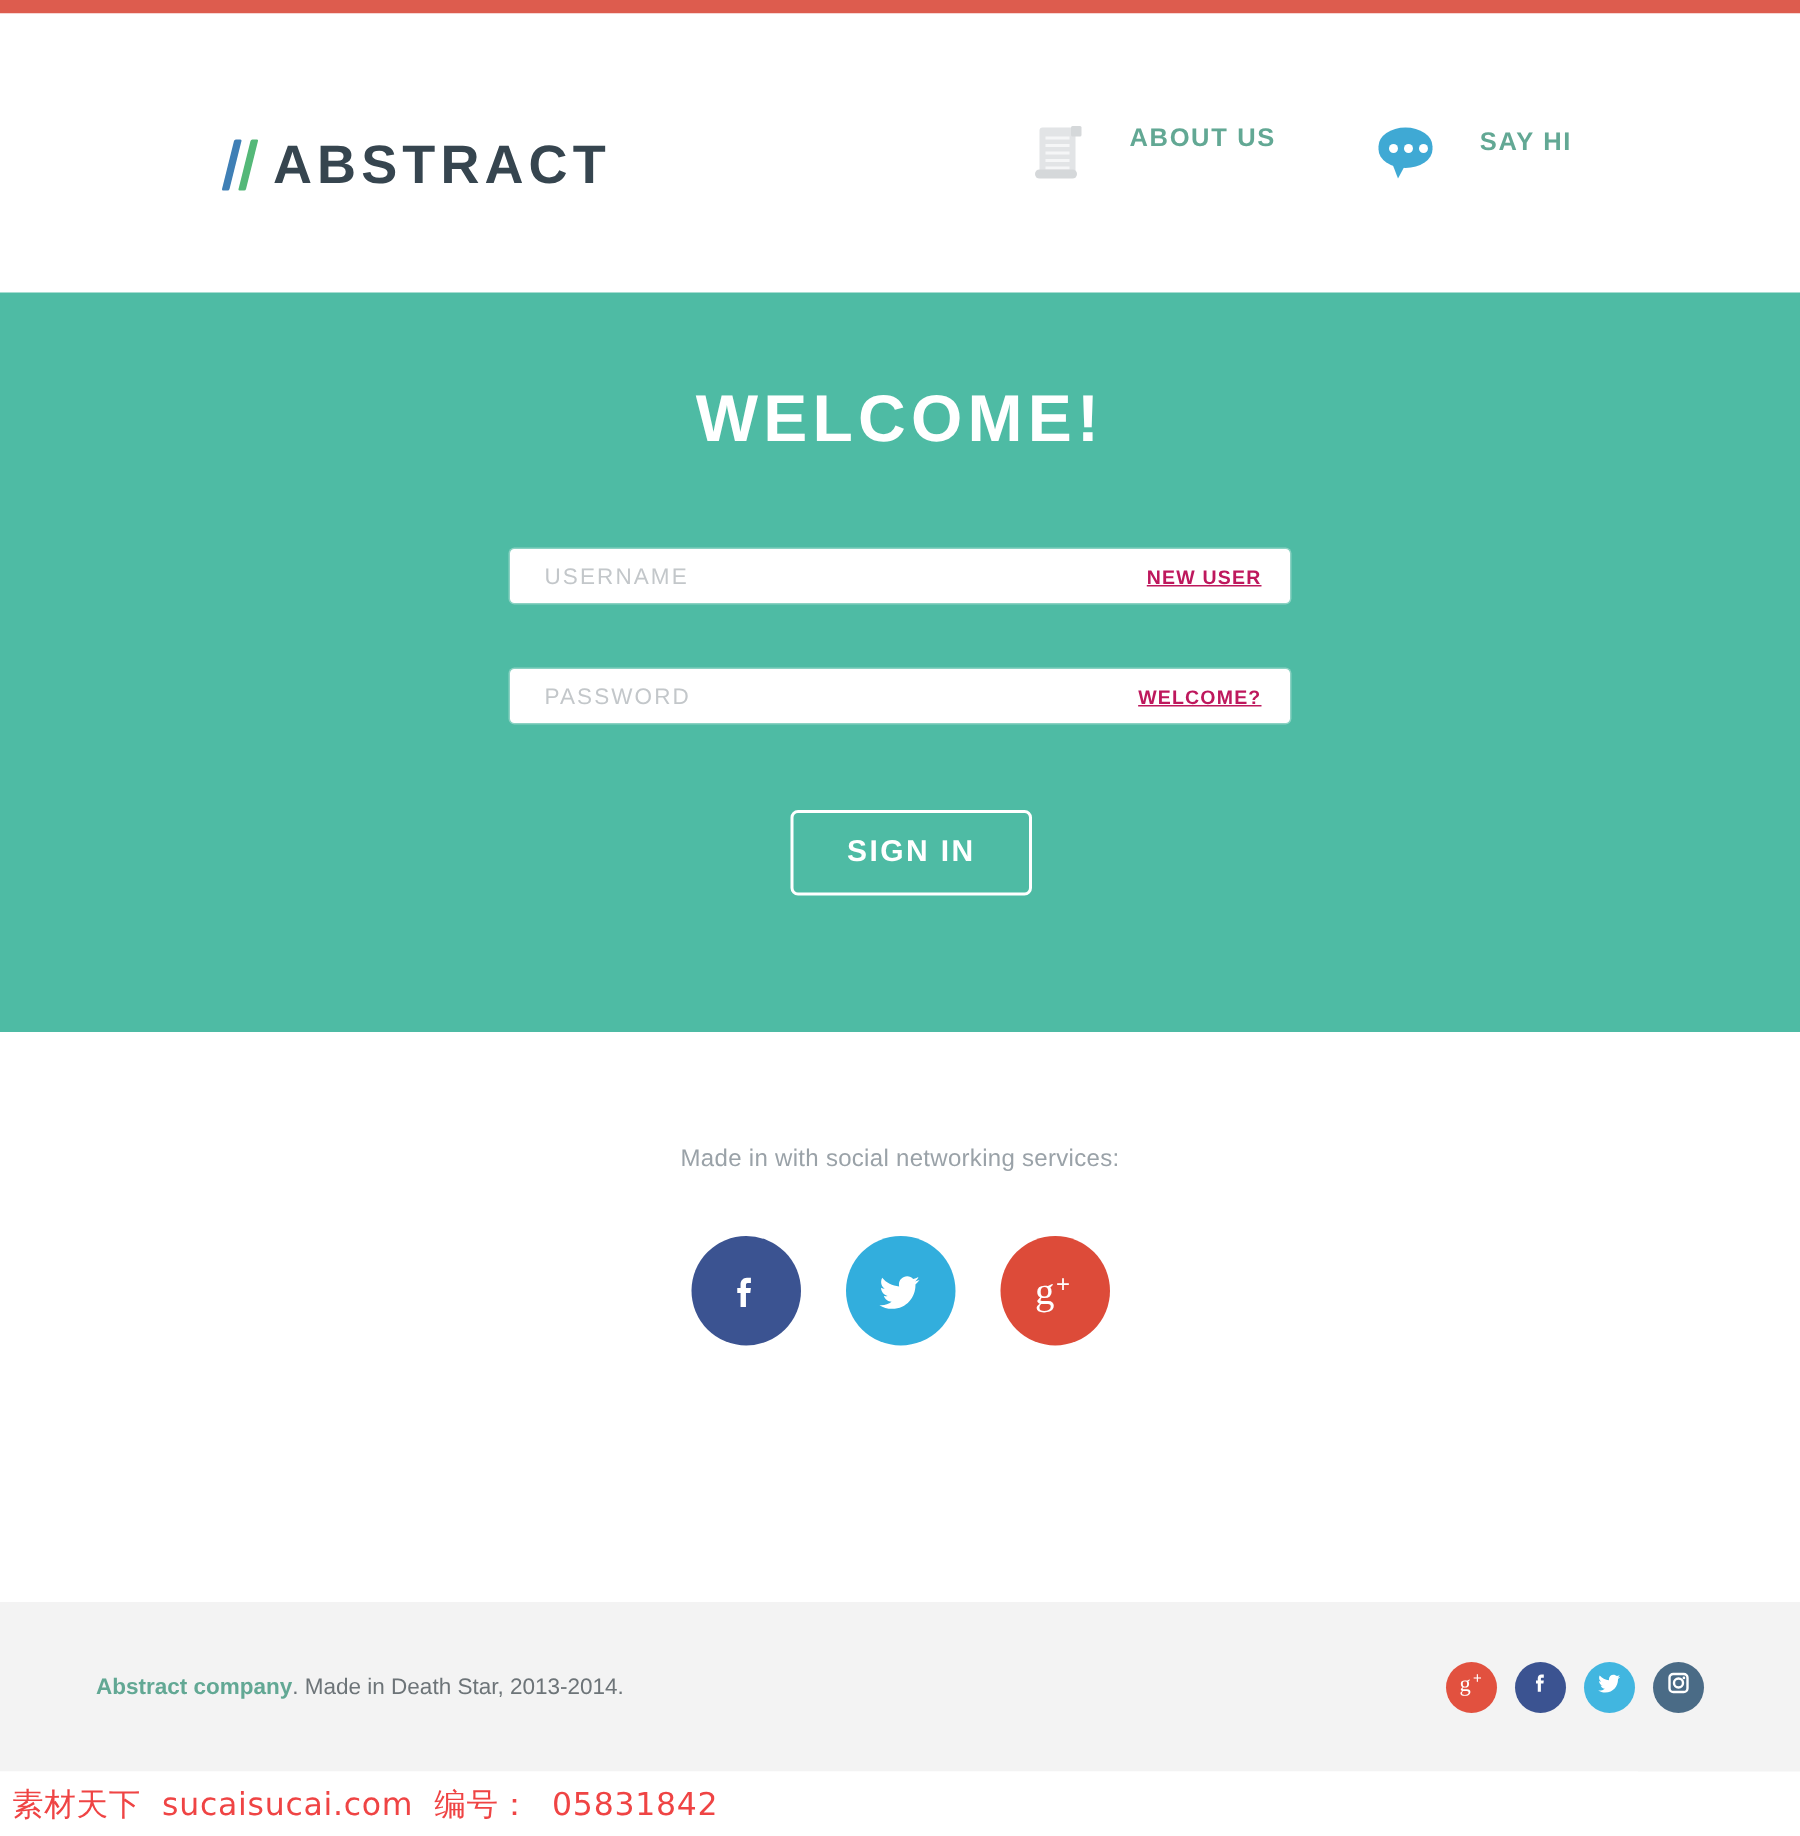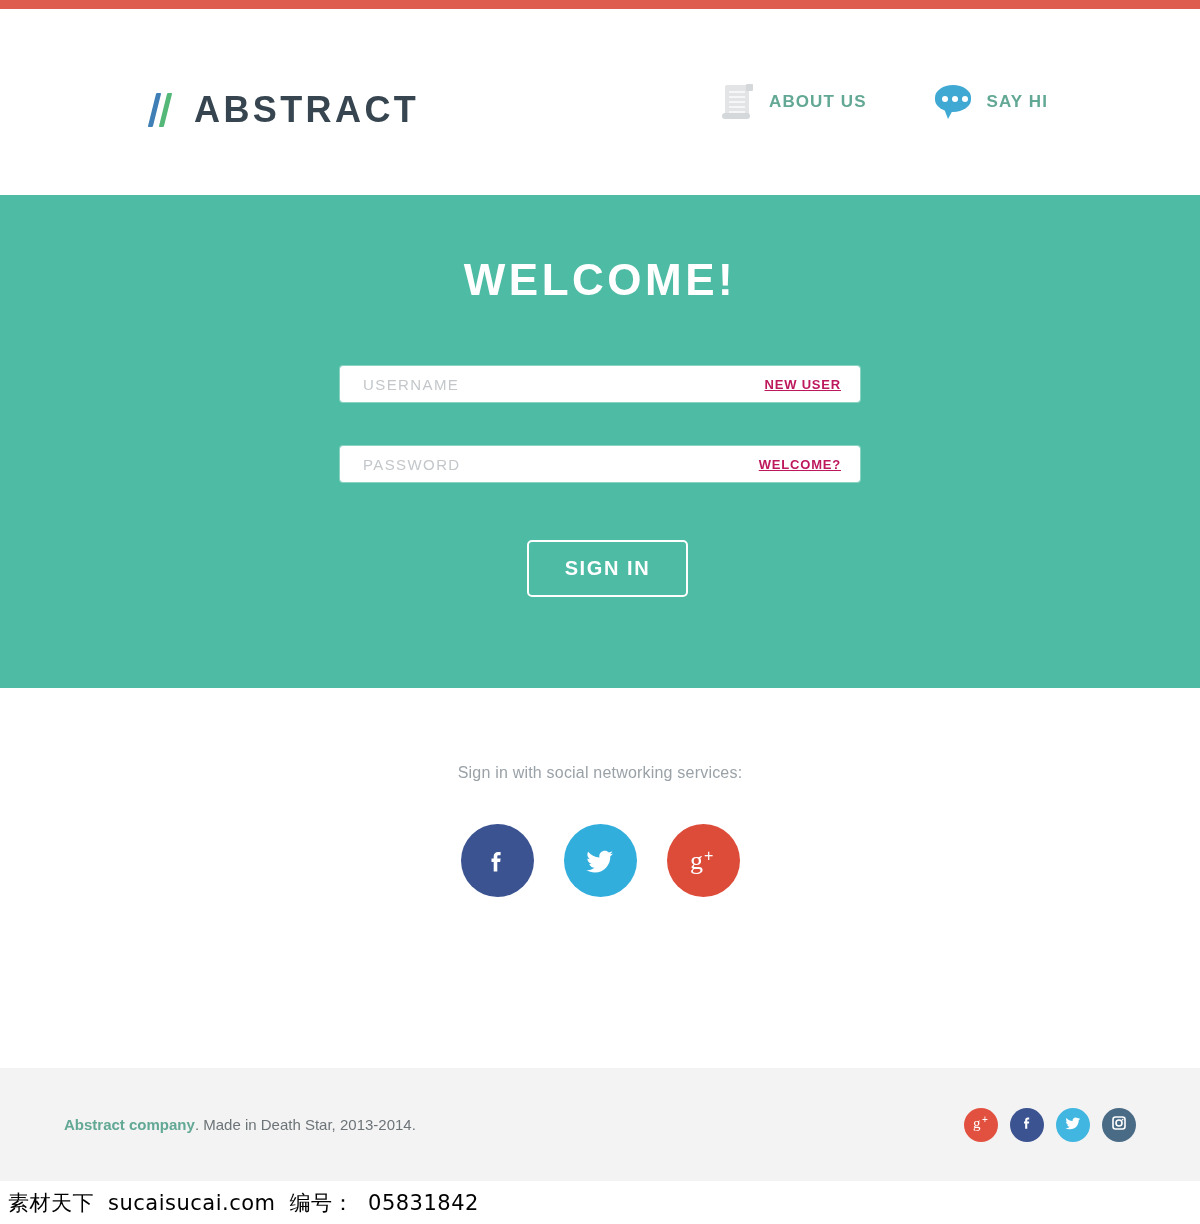--- a/index.html
+++ b/index.html
@@ -32,21 +32,21 @@
     background: #ffffff;
     display: flex;
     align-items: center;
     justify-content: space-between;
     padding: 0 152px 0 152px;
   }
 
   .logo {
     display: flex;
     align-items: center;
-    gap: 26px;
+    gap: 14px;
     margin-top: 16px;
   }
 
   .logo-slashes {
     display: flex;
     align-items: center;
     height: 38px;
   }
   .slash {
     width: 5px;
@@ -66,22 +66,22 @@
   }
 
   .nav {
     display: flex;
     align-items: center;
     gap: 68px;
   }
 
   .nav-item {
     display: flex;
-    align-items: center;
-    gap: 16px;
+    align-items: flex-start;
+    gap: 32px;
     cursor: pointer;
     text-decoration: none;
   }
 
   .nav-label {
     font-size: 17px;
     font-weight: 700;
     letter-spacing: 1.1px;
     color: #62a894;
   }
@@ -316,21 +316,21 @@
     position: absolute;
     left: 0;
     top: 1181px;
     width: 1092px;
     height: 43px;
     background: #ffffff;
     display: flex;
     align-items: center;
     padding-left: 8px;
     font-size: 21px;
-    color: #000000;
+    color: #ef4444;
     letter-spacing: 0.5px;
     font-family: "DejaVu Sans", sans-serif;
   }
   .watermark .wm-seg { margin-right: 14px; }
 </style>
 </head>
 <body>
 
 <div class="page">
 
@@ -392,21 +392,21 @@
       <input type="password" placeholder="PASSWORD" style="">
       <span class="field-link">WELCOME?</span>
     </div>
 
     <button class="signin-btn">SIGN IN</button>
 
   </div>
 
   <div class="social-section">
 
-    <div class="social-caption">Sign in with social networking services:</div>
+    <div class="social-caption">Made in with social networking services:</div>
 
     <div class="social-row">
 
       <div class="social-btn sb-facebook">
         <span>
           <svg width="36" height="36" viewBox="0 0 36 36">
             <path fill="#ffffff" d="M21.6 12.3h-2.2c-0.6 0-1.1 0.5-1.1 1.1v2.2h3.3l-0.4 3.4h-2.9v9.4h-3.6v-9.4h-2.2v-3.4h2.2v-2.4c0-2.4 1.8-4.3 4.2-4.3h2.7v3.4z"></path>
           </svg>
         </span>
       </div>

